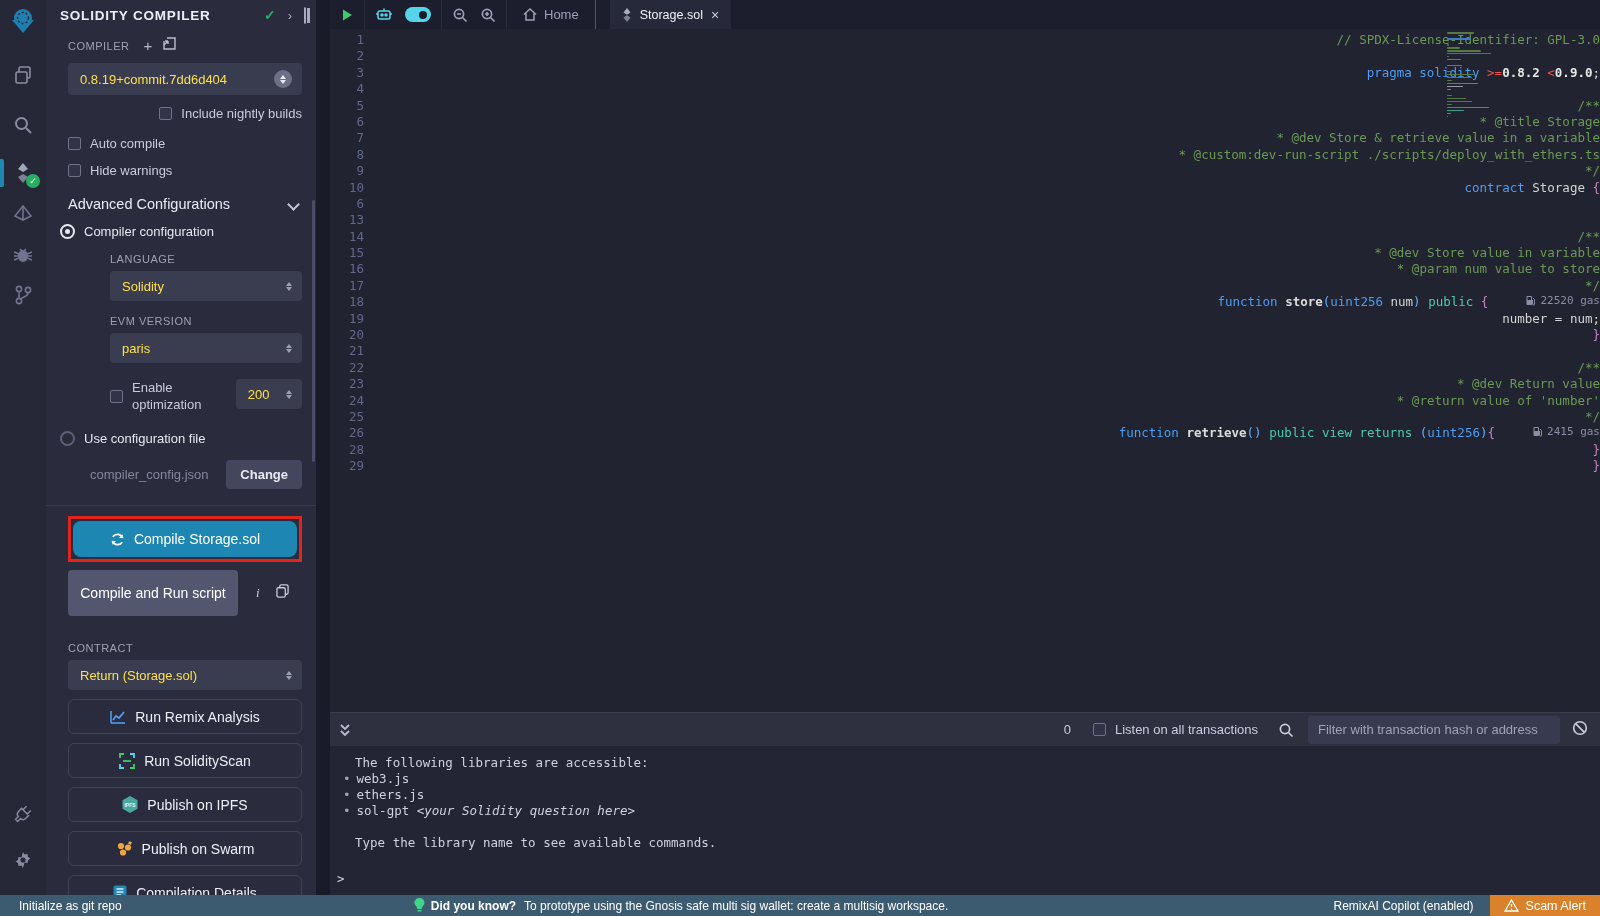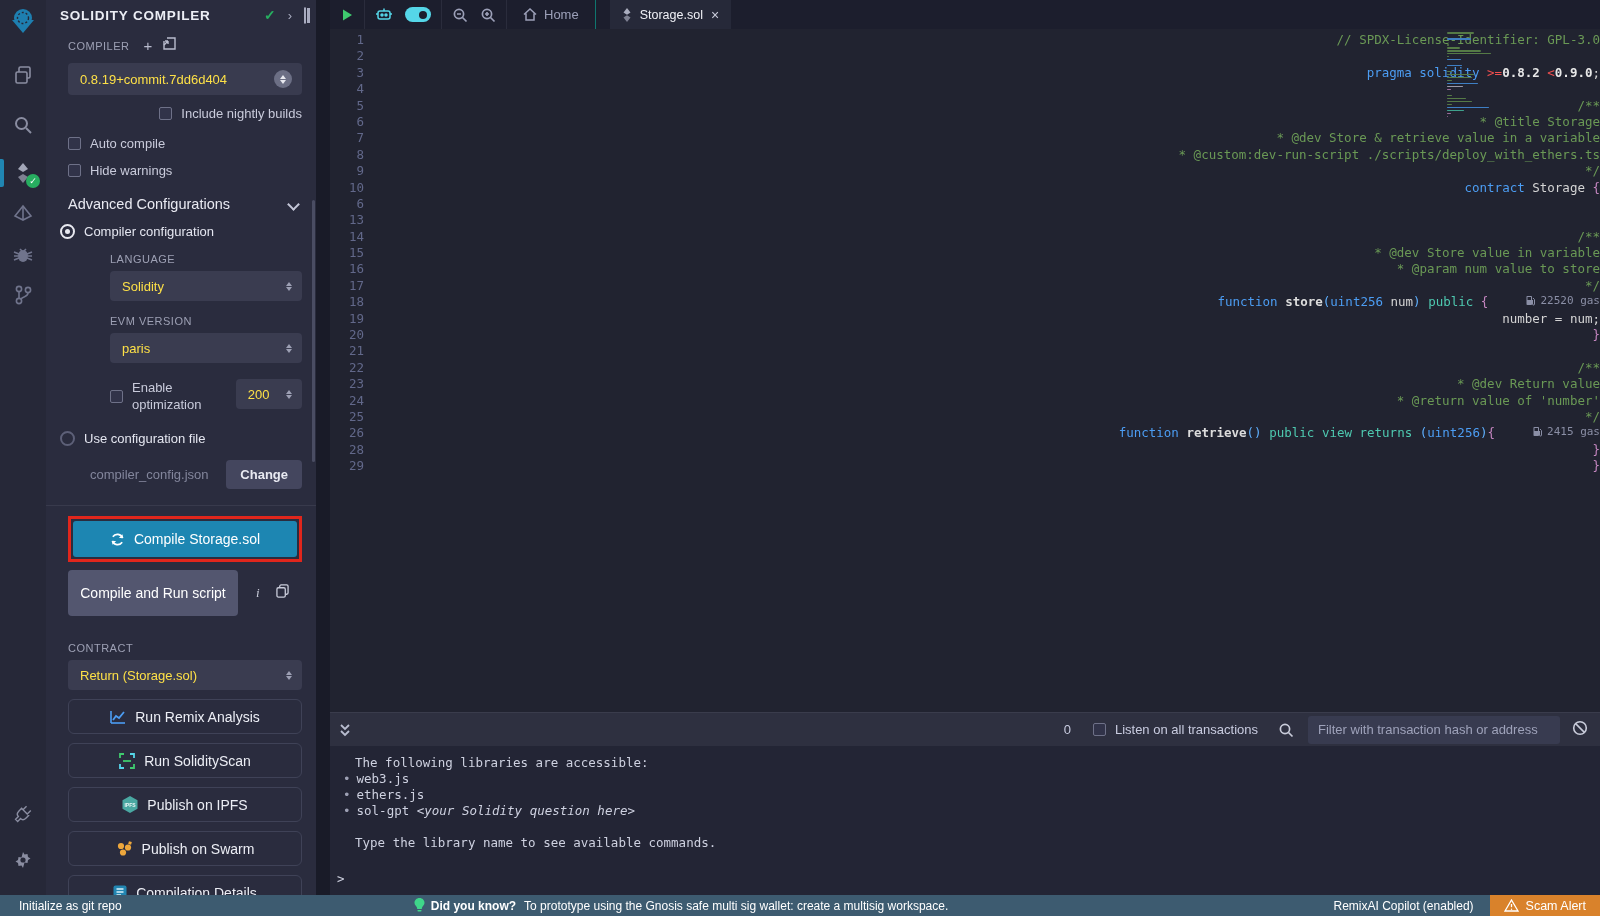--- a/index.html
+++ b/index.html
@@ -56,21 +56,21 @@
   #opt-row { display:flex; align-items:flex-start; margin-top:16px; }
   #opt-row .checkrow { width:118px; line-height:17px; }
   #runs-box { width:68px; height:30px; margin-left:12px; }
 
   #config-row { display:flex; align-items:center; margin-top:14px; }
   #config-name { color:#83869c; font-size:13px; flex:1; }
   #change-btn { background:#44465e; border:none; color:#e9eaf2; font-size:13px; font-weight:bold; border-radius:4px; padding:7px 14px; }
 
   #compile-divider { border-top:1px solid #383a4c; margin:16px -14px 0 -22px; }
   #compile-wrap { margin-top:10px; border:3px solid #e0261c; padding:2px; }
-  #compile-btn { width:100%; height:36px; background:#1d86b2; border:none; border-radius:3px; color:#fff; font-size:14px; display:flex; align-items:center; justify-content:center; gap:9px; }
+  #compile-btn { width:100%; height:36px; background:#1d86b2; border:none; border-radius:8px; color:#fff; font-size:14px; display:flex; align-items:center; justify-content:center; gap:9px; }
   #compile-run-row { display:flex; align-items:center; margin-top:8px; }
   #compile-run-btn { width:170px; height:46px; background:#53566f; border:none; border-radius:4px; color:#fff; font-size:14px; line-height:18px; }
   #info-ic { margin-left:18px; color:#c9ccda; font-size:13px; font-family:"Liberation Serif",serif; font-style:italic; }
   #copy-ic { margin-left:16px; }
 
   #contract-label { margin-top:26px; }
   .action-btn { width:100%; height:35px; margin-top:9px; background:transparent; border:1px solid #3f4257; border-radius:6px; color:#eceef5; font-size:14px; display:flex; align-items:center; justify-content:center; gap:9px; }
   #actions { }
   #panel-scrollthumb { right:1px; top:200px; width:3px; height:262px; background:#4a4d63; border-radius:2px; }
 

